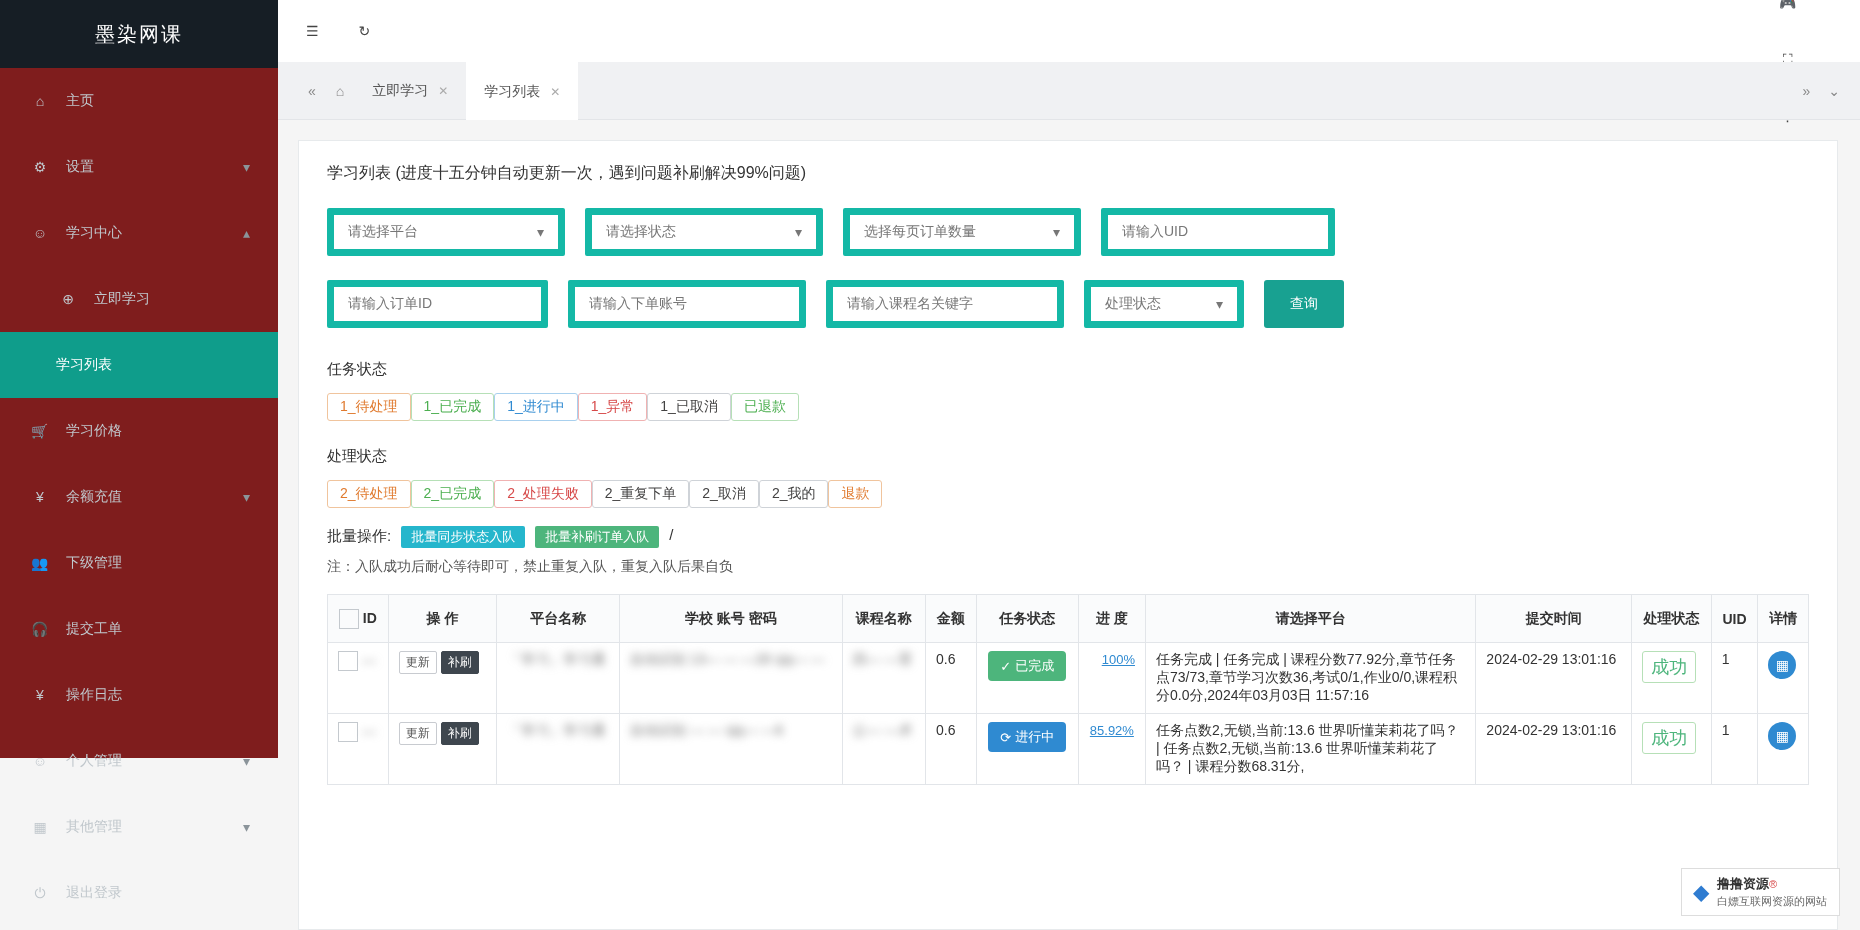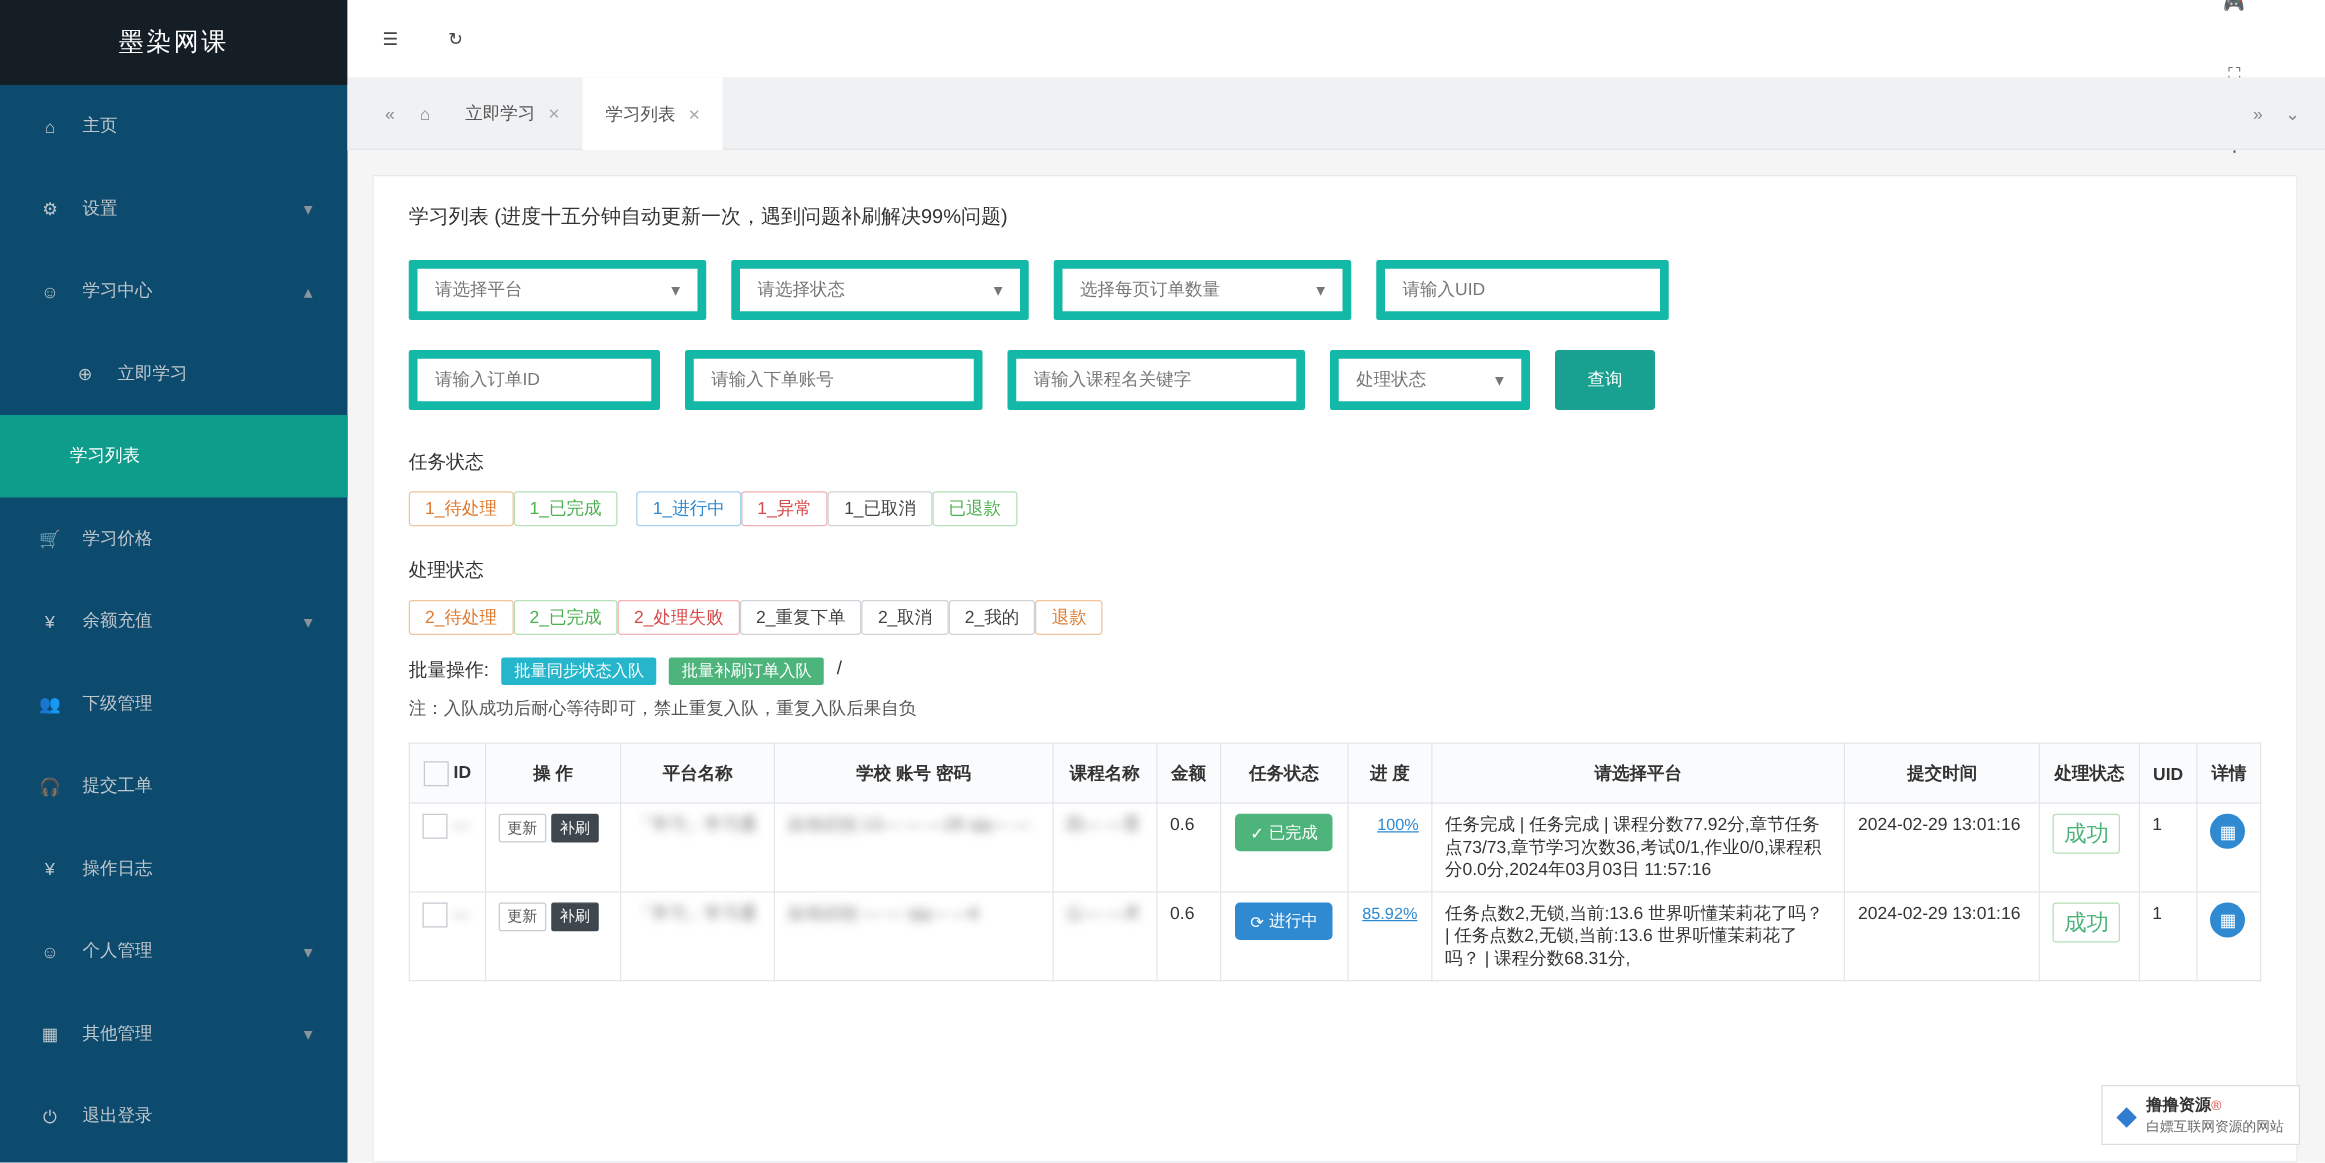--- a/index.html
+++ b/index.html
@@ -1,17 +1,17 @@
 <!DOCTYPE html>
 <html><head>
 <meta charset="utf-8">
 <style>
 * { margin:0; padding:0; box-sizing:border-box; font-family:"Microsoft YaHei","PingFang SC",Arial,sans-serif; }
 body { background:#f5f5f5; overflow:hidden; width:1860px; height:930px; font-size:14px; color:#333; }
-.sidebar { position:absolute; left:0; top:0; width:278px; height:930px; background:#0c4a6e; color:#c0c7cc; }
+.sidebar { position:absolute; left:0; top:0; width:278px; height:758px; background:#7f1d1d; color:#c0c7cc; }
 .logo { height:68px; line-height:68px; text-align:center; color:#fff; font-size:20px; letter-spacing:2px; background:#161e25; }
 .menu-item { height:66px; display:flex; align-items:center; padding:0 28px; cursor:pointer; color:#c0c7cc; }
 .menu-item .icon { width:24px; margin-right:14px; display:flex; justify-content:center; }
 .menu-item.active { background:#0f9d8b; color:#fff; }
 .menu-item.sub { padding-left:56px; }
 .chev { margin-left:auto; color:#8b949a; }
 .topbar { position:absolute; left:278px; top:0; right:0; height:62px; background:#fff; display:flex; align-items:center; padding:0 28px; color:#444; }
 .topbar .ic { margin-right:40px; cursor:pointer; }
 .topbar .right { margin-left:auto; display:flex; align-items:center; gap:40px;flex-direction:column; }
 .tabbar { position:absolute; left:278px; top:62px; right:0; height:58px; background:#f0f1f3; display:flex; align-items:center; padding:0 20px; border-bottom:1px solid #e3e5e8; }
@@ -25,21 +25,21 @@
 .filters { display:flex; flex-wrap:wrap; gap:20px; padding:8px 28px 16px 28px; }
 .sel, .inp { height:48px; border:7px solid #14b8a6; border-radius:2px; background:#fff; display:flex; align-items:center; padding:0 14px; color:#777; }
 .sel { width:238px; justify-content:space-between; cursor:pointer; }
 .inp { width:234px; }
 .btn-q { height:48px; padding:0 26px; background:#18a191; color:#fff; border-radius:3px; display:flex; align-items:center; cursor:pointer; }
 .sec-label { padding:16px 28px 10px 28px; font-size:15px; color:#333; }
 .tags { display:flex; padding:4px 28px 10px 28px; flex-wrap:wrap; }
 .tag { border:1px solid; border-radius:3px; padding:4px 12px; font-size:14px; }
 .t-orange { color:#e07a2e; border-color:#f0c49d; background:#fff; }
 .t-green { color:#4caf50; border-color:#b6e0b7; background:#fff; }
-.t-blue { color:#2f8ad1; border-color:#a8d0ee; background:#fff;margin-left:15px; }
+.t-blue { color:#2f8ad1; border-color:#a8d0ee; background:#fff; }
 .t-red { color:#d74a4a; border-color:#f0b2b2; background:#fff; }
 .t-grey { color:#434242; border-color:#cfd3d8; background:#fff; }
 .batch { padding:8px 28px 6px 28px; font-size:15px; }
 .batch-btns { display:inline-flex; gap:10px; margin-left:6px; }
 .bb { font-size:13px; color:#fff; padding:2px 10px; border-radius:2px; cursor:pointer; }
 .bb.cyan { background:#25b6cc; }
 .bb.green { background:#4db57c; }
 .note { padding:4px 28px 18px 28px; color:#555; font-size:14px; }
 table { border-collapse:collapse; width:calc(100% - 56px); margin:0 28px; }
 th, td { border:1px solid #e2e5e9; padding:8px 10px; font-size:14px; text-align:left; vertical-align:top; }
@@ -163,21 +163,21 @@
       </div>
     <div class="sel">
         <span>选择每页订单数量</span>
         <span>▾</span>
       </div>
     <div class="inp">
         <span>请输入UID</span>
       </div>
   </div>
   <div class="filters">
-    <div class="inp" style="width:201px">
+    <div class="inp" style="width:221px">
         <span>请输入订单ID</span>
       </div>
     <div class="inp" style="width:238px">
         <span>请输入下单账号</span>
       </div>
     <div class="inp" style="width:238px">
         <span>请输入课程名关键字</span>
       </div>
     <div class="sel" style="width:160px">
         <span>处理状态</span>

